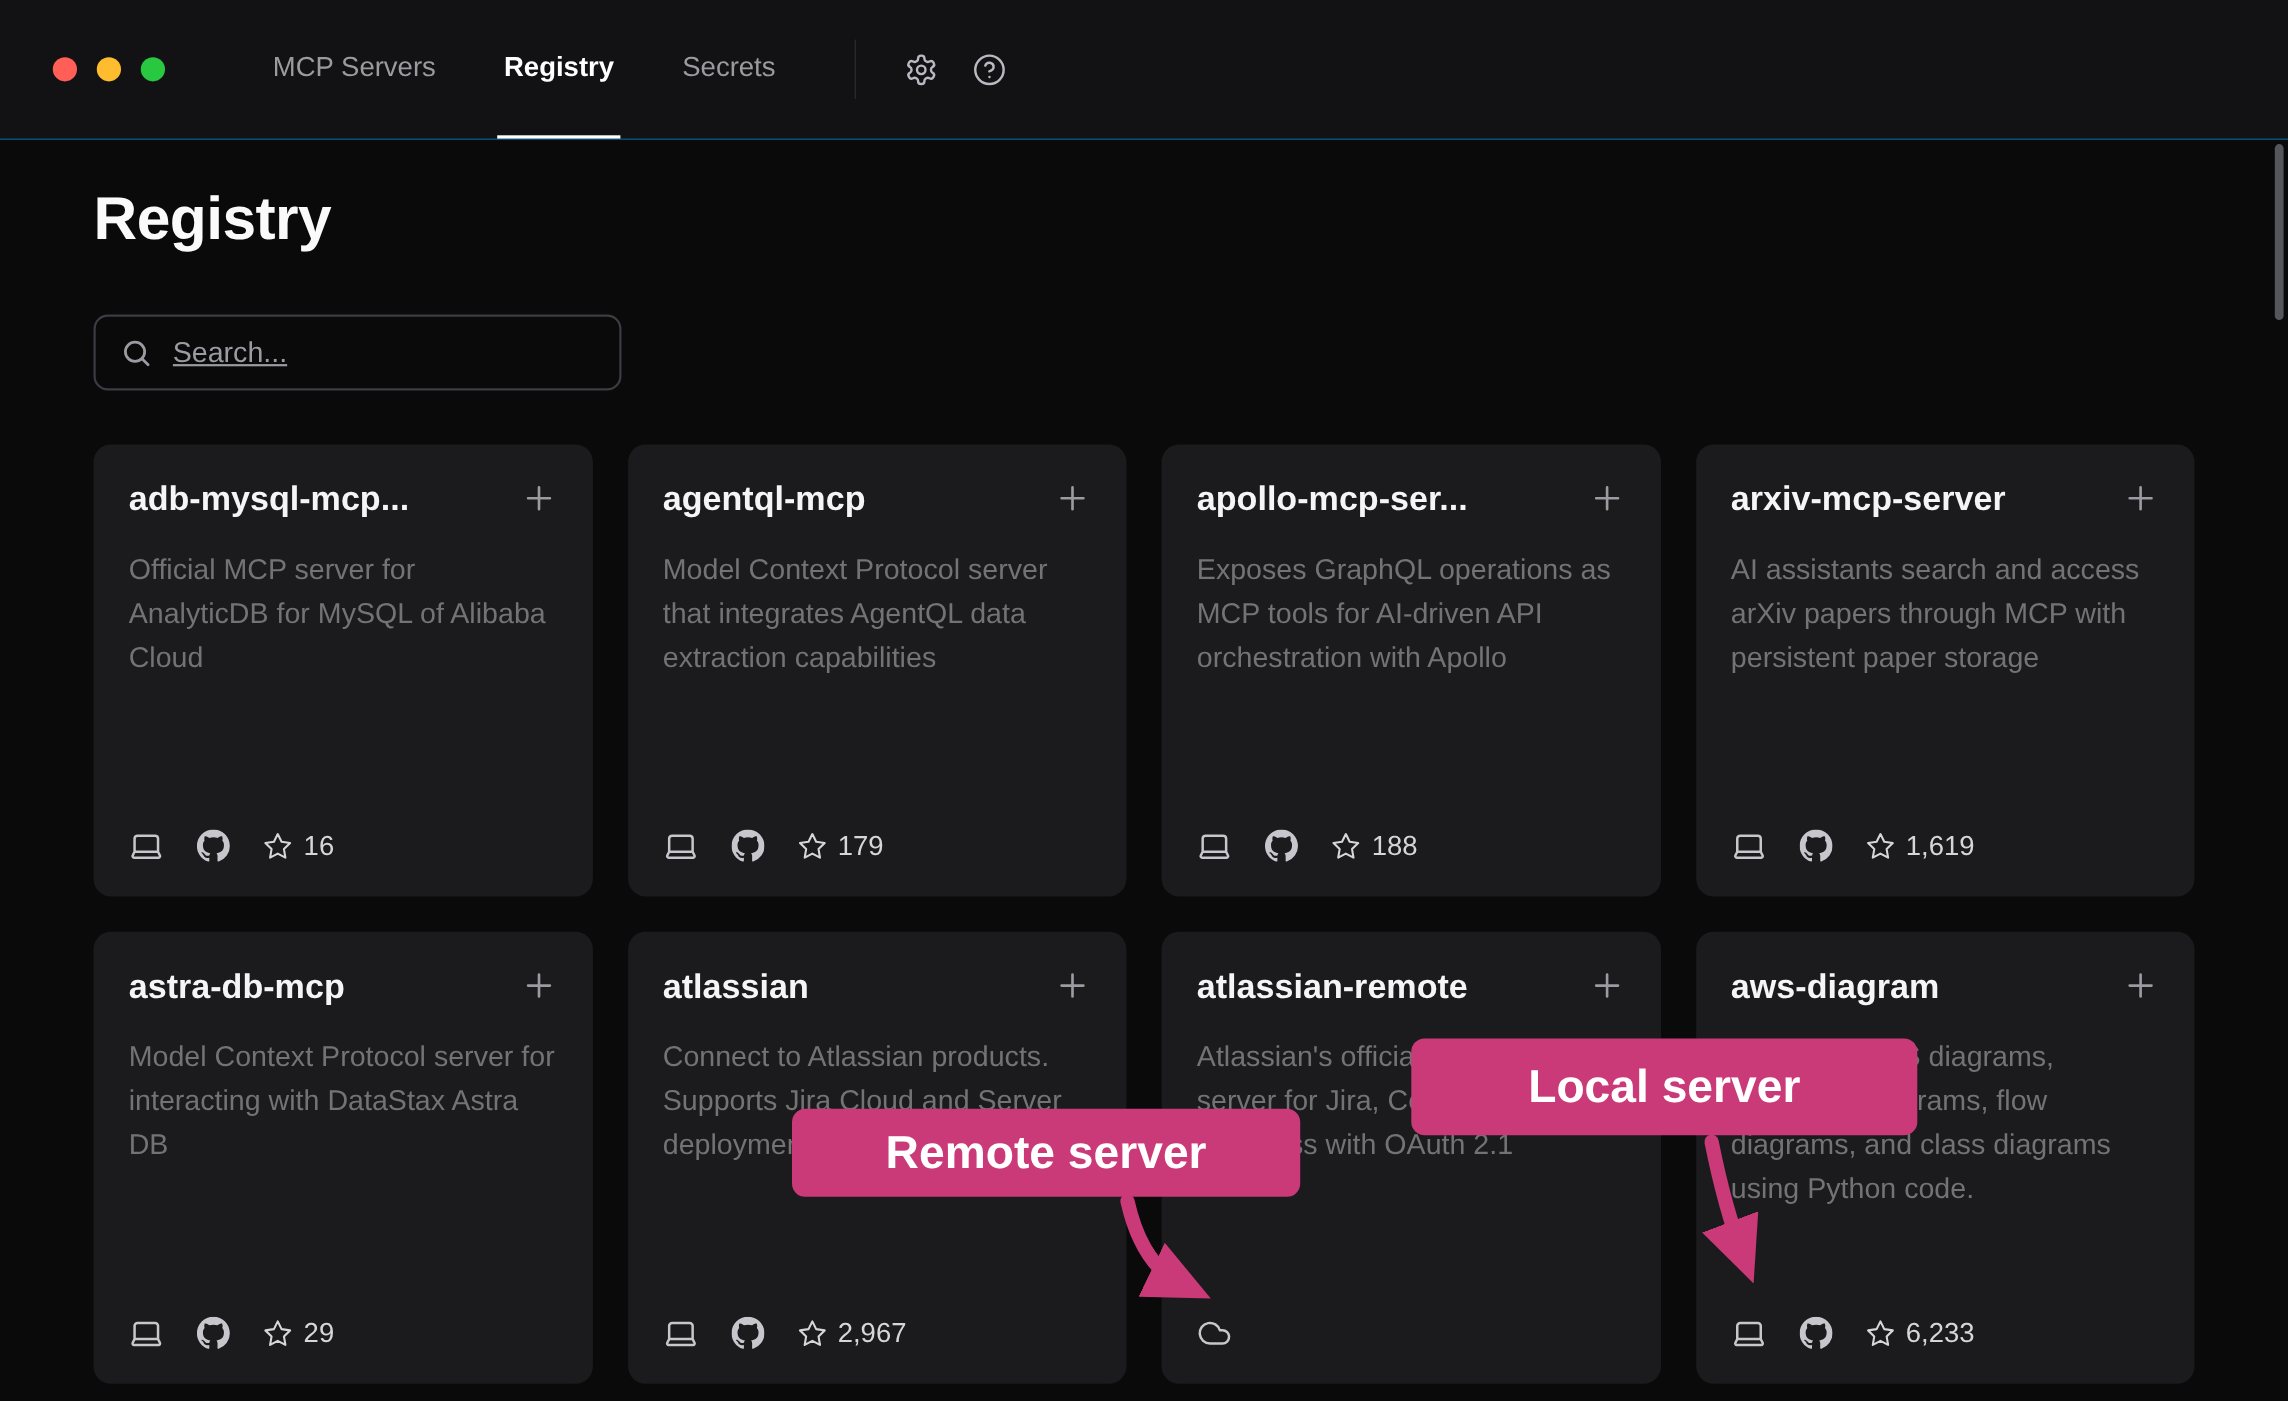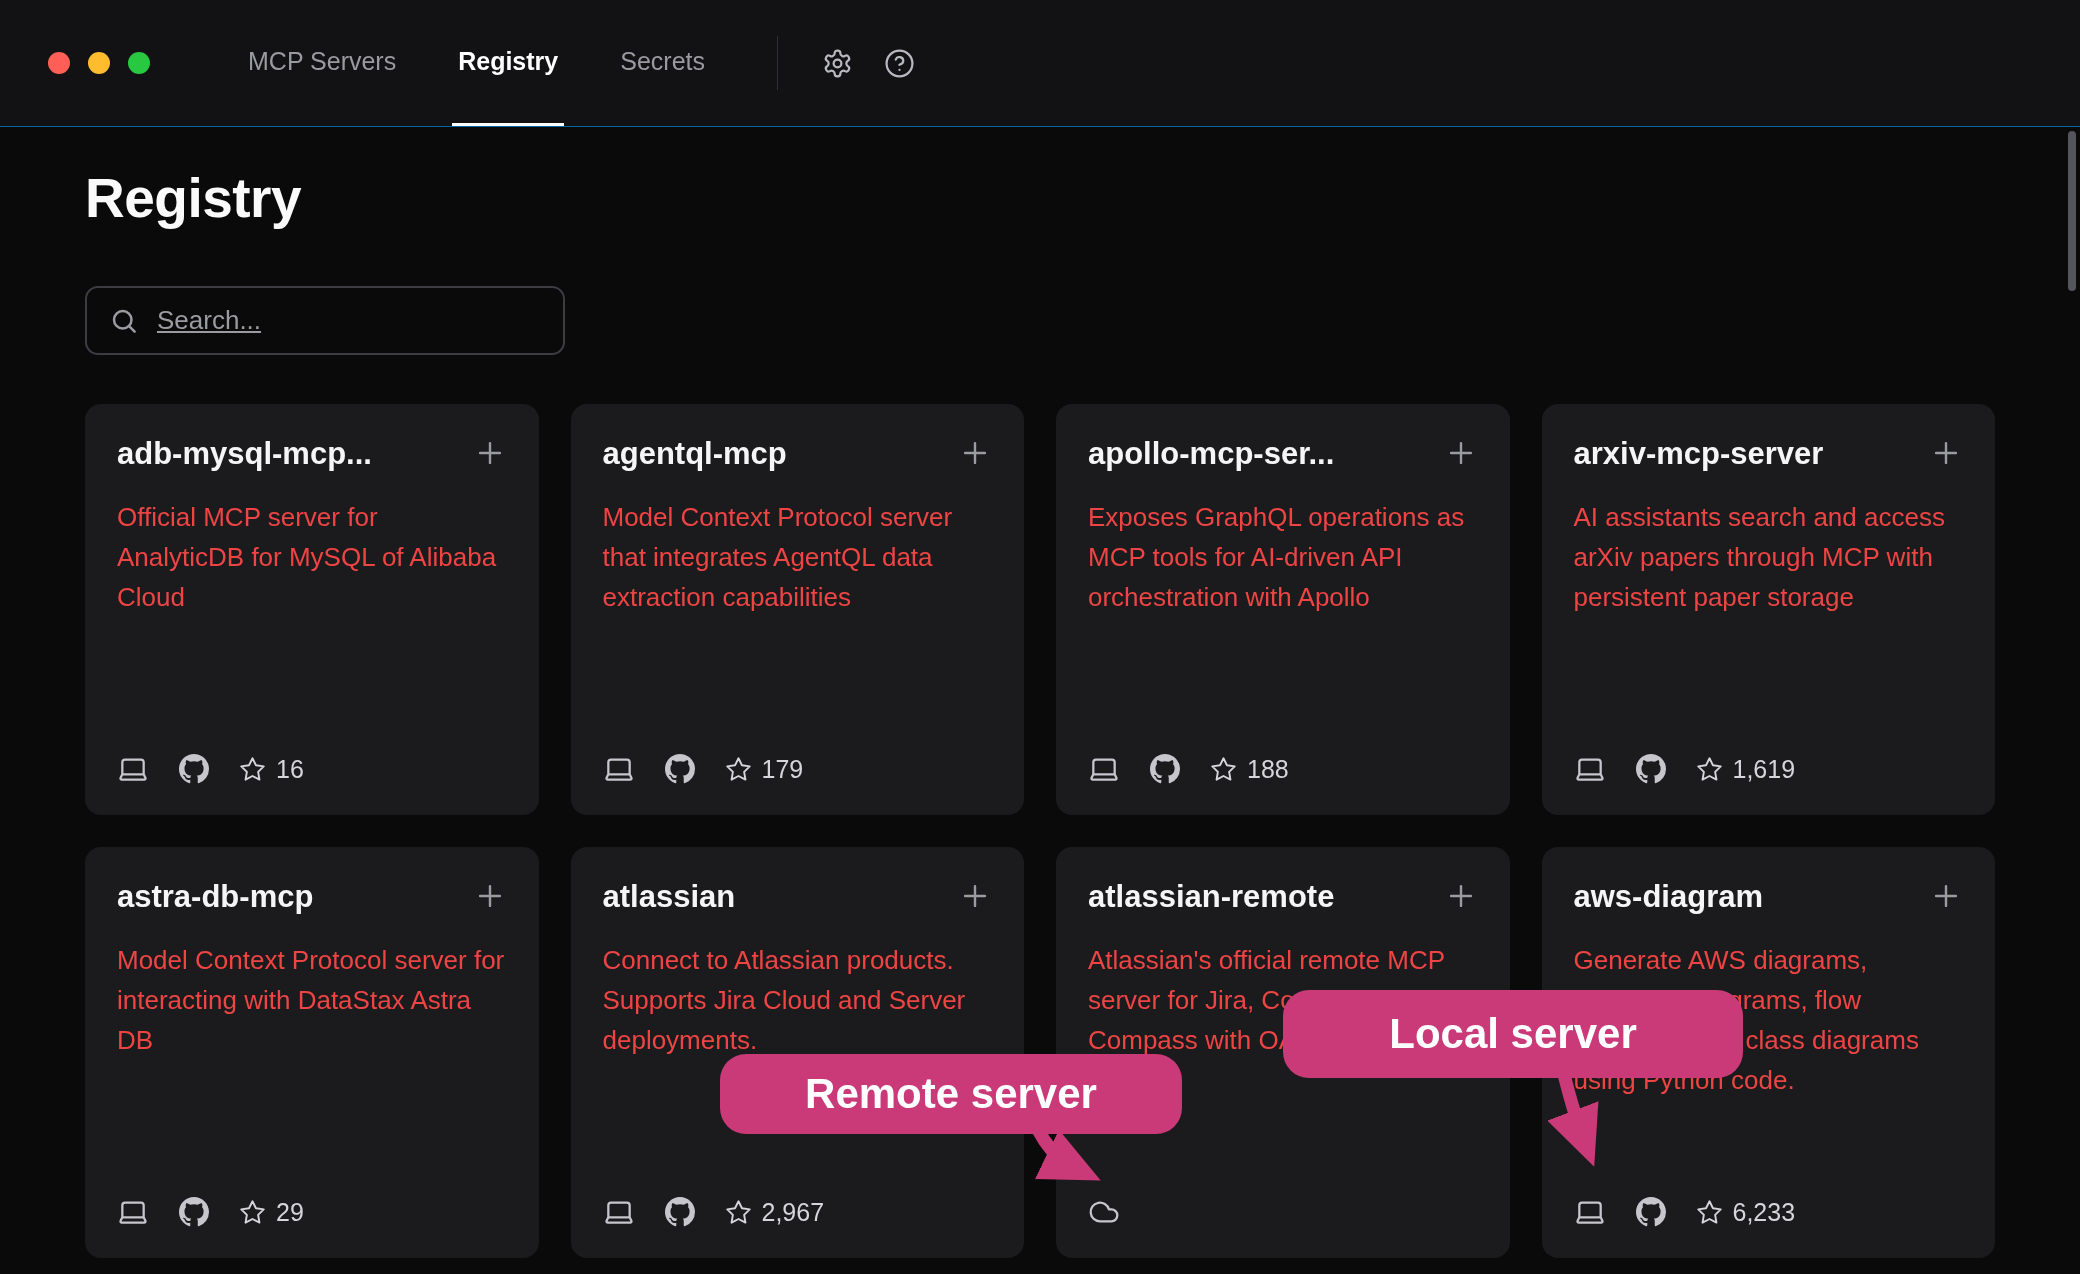--- a/index.html
+++ b/index.html
@@ -82,37 +82,36 @@
     padding: 32px;
     min-height: 411px;
     position: relative;
   }
   .card-head { display: flex; justify-content: space-between; align-items: flex-start; text-align: right; }
   .card-title {
     margin: 0; font-size: 31px; font-weight: 700; color: #f5f5f7;
     white-space: nowrap; overflow: hidden; text-overflow: ellipsis;
   }
   .add-btn { background: none; border: none; color: #9b9ba2; padding: 0; margin-left: 12px; flex: none; }
-  .card-desc { margin: 24px 0 0; font-size: 26px; line-height: 40px; color: #ef4444; }
+  .card-desc { margin: 24px 0 0; font-size: 26px; line-height: 40px; color: #737373; }
   .card-footer {
     position: absolute; left: 32px; right: 32px; bottom: 30px;
     display: flex; align-items: center; gap: 30px; color: #c6c6cc;
   }
   .stars { display: flex; align-items: center; gap: 10px; font-size: 25px; color: #d6d6da; }
   .ic { display: inline-flex; }
 
   
   .annotation-layer { position: absolute; inset: 0; pointer-events: none; z-index: 5; }
   .pill {
     position: absolute;
     background: #ca3a78;
     color: #ffffff; font-weight: 700; font-size: 42px;
     display: flex; align-items: center; justify-content: center;
-    border-radius: 26px;
-    margin-top: 46px;
+    border-radius: 12px;
   }
   #pill-remote { left: 720px;  top: 1008px; width: 462px; height: 80px; }
   #pill-local  { left: 1283px; top: 944px;  width: 460px; height: 88px; }
   .arrows { position: absolute; inset: 0; width: 100%; height: 100%; }
 
   
   .scroll-thumb {
     position: absolute; right: 4px; top: 131px;
     width: 8px; height: 160px; border-radius: 4px;
     background: #55555c; z-index: 6;

